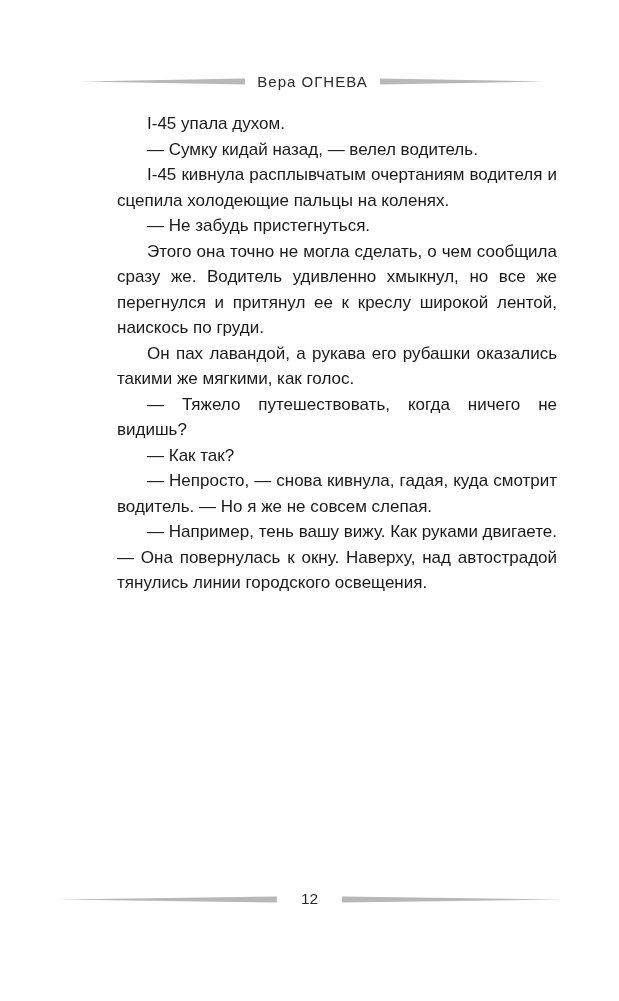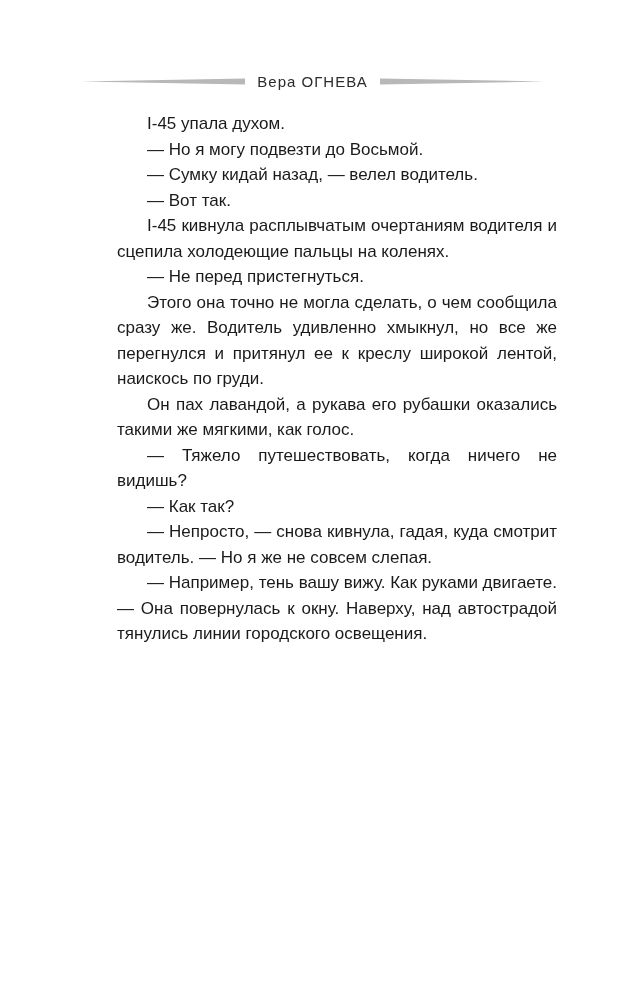--- a/index.html
+++ b/index.html
@@ -90,27 +90,34 @@
       <polygon points="0,4 200,0.5 200,7.5" fill="#b8b8b8"></polygon>
     </svg>
     <div class="running-title">Вера ОГНЕВА</div>
     <svg class="ornament" viewBox="0 0 200 8" preserveAspectRatio="none" aria-hidden="true">
       <polygon points="0,0.5 200,4 0,7.5" fill="#b8b8b8"></polygon>
     </svg>
   </div>
 
   <div class="text-block">
       <p class="para">I-45 упала духом.</p>
-      <p class="para">— Но я могу подвезти до Восьмой.</p>
       <p class="para">— Сумку кидай назад, — велел водитель.</p>
-      <p class="para">— Вот так.</p>
       <p class="para">I-45 кивнула расплывчатым очертаниям водителя и сцепила холодеющие пальцы на коленях.</p>
-      <p class="para">— Не перед пристегнуться.</p>
+      <p class="para">— Не забудь пристегнуться.</p>
       <p class="para">Этого она точно не могла сделать, о чем сообщила сразу же. Водитель удивленно хмыкнул, но все же перегнулся и притянул ее к креслу широкой лентой, наискось по груди.</p>
       <p class="para">Он пах лавандой, а рукава его рубашки оказались такими же мягкими, как голос.</p>
       <p class="para">— Тяжело путешествовать, когда ничего не видишь?</p>
       <p class="para">— Как так?</p>
       <p class="para">— Непросто, — снова кивнула, гадая, куда смотрит водитель. — Но я же не совсем слепая.</p>
       <p class="para">— Например, тень вашу вижу. Как руками двигаете. — Она повернулась к окну. Наверху, над автострадой тянулись линии городского освещения.</p>
     </div>
 
+  <div class="page-footer">
+    <svg class="ornament" viewBox="0 0 240 8" preserveAspectRatio="none" aria-hidden="true">
+      <polygon points="0,4 240,0.5 240,7.5" fill="#b8b8b8"></polygon>
+    </svg>
+    <div class="page-number">12</div>
+    <svg class="ornament" viewBox="0 0 240 8" preserveAspectRatio="none" aria-hidden="true">
+      <polygon points="0,0.5 240,4 0,7.5" fill="#b8b8b8"></polygon>
+    </svg>
+  </div>
 
 </div>
 
 </body></html>

